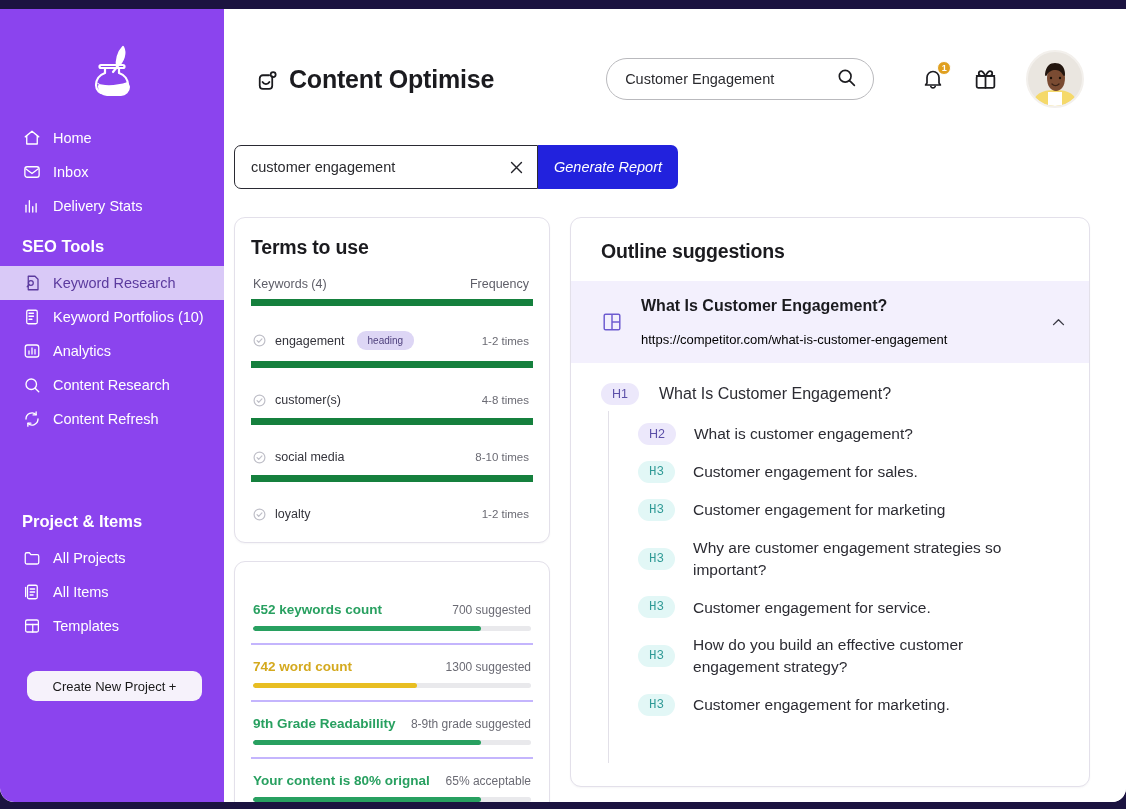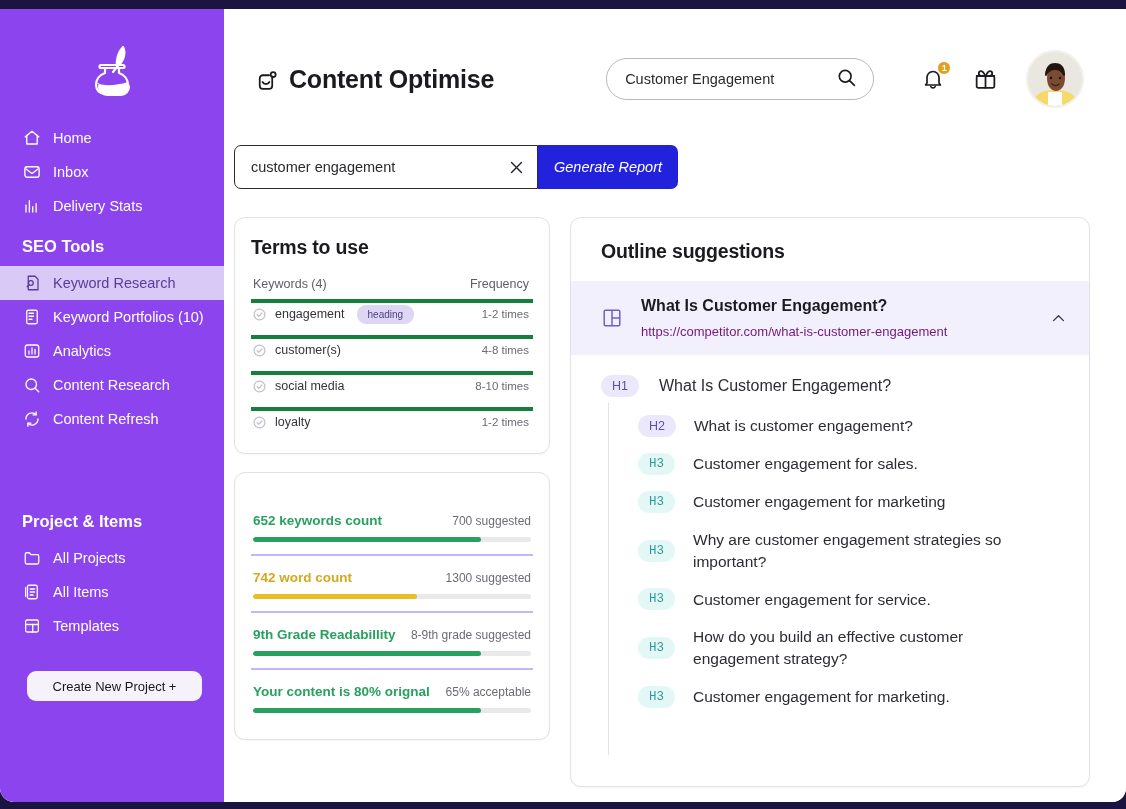--- a/index.html
+++ b/index.html
@@ -151,22 +151,22 @@
 
   .terms-card { padding: 18px 16px 10px; }
   .card-h { font-size: 19.5px; font-weight: bold; color:#1b1b1f; letter-spacing:-0.2px; }
   .kw-head {
     display:flex; justify-content:space-between;
     font-size: 12.5px; color:#5e5e68;
     padding: 18px 4px 8px 2px;
   }
   .kw-row {
     display:flex; align-items:center;
-    border-top: 4px solid #15803d;
-    padding: 1px 4px 11px 2px;
+    border-top: 7px solid #15803d;
+    padding: 25px 4px 11px 2px;
     min-height: 36px;
   }
   .kw-name { font-size: 12.5px; color:#33333b; margin-left: 9px; }
   .kw-pill {
     margin-left: 12px;
     background:#ddd6f5; color:#4d3f7c;
     font-size: 10px; border-radius: 9px;
     padding: 4px 11px;
   }
   .kw-freq { margin-left:auto; font-size: 11.5px; color:#6b6b74; }
@@ -196,21 +196,21 @@
   
   .outline-card { height: 570px; overflow:hidden; }
   .outline-h { padding: 22px 0 18px 30px; font-size: 19.5px; font-weight:bold; color:#1b1b1f; letter-spacing:-0.2px;}
   .comp-row {
     background:#f3f0fd;
     display:flex; align-items:center;
     padding: 16px 22px 16px 30px;
   }
   .comp-ic { flex:0 0 24px; margin-right: 16px; display:flex; align-items:center;}
   .comp-title { font-size: 16px; font-weight: bold; color:#1b1b1f; }
-  .comp-url { font-size: 13px; color:#701a75; margin-top: 9px; }
+  .comp-url { font-size: 13px; color:#000000; margin-top: 17px; }
   .chev { margin-left:auto; cursor:pointer; display:flex; align-items:center;}
 
   .outline-body { padding: 20px 0 0 30px; position:relative; }
   .o-item { display:flex; align-items:center; margin-bottom: 16px; }
   .o-item.h1 { margin-bottom: 18px; }
   .badge {
     flex:0 0 auto;
     border-radius: 11px;
     font-size: 12.5px;
     padding: 4px 11px;

